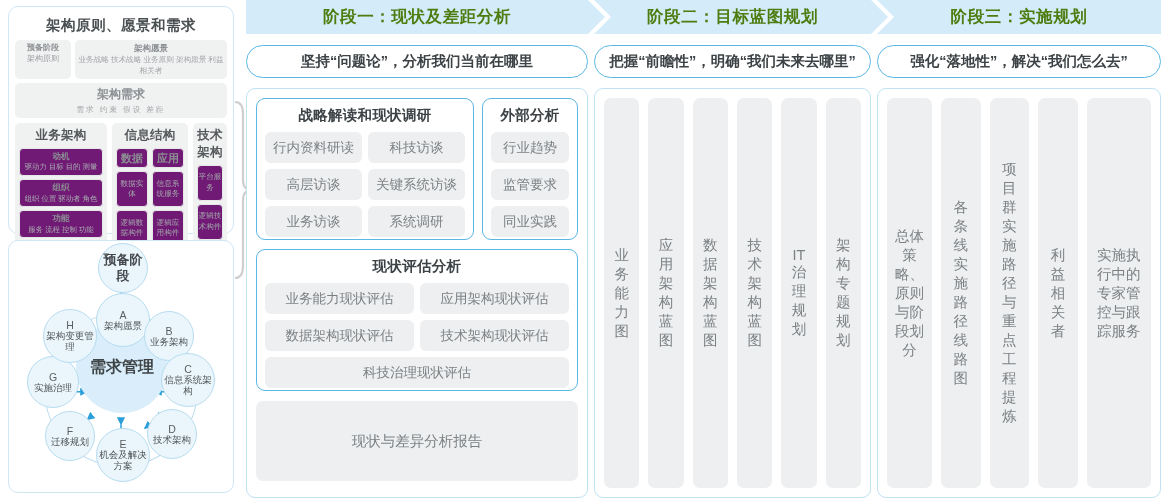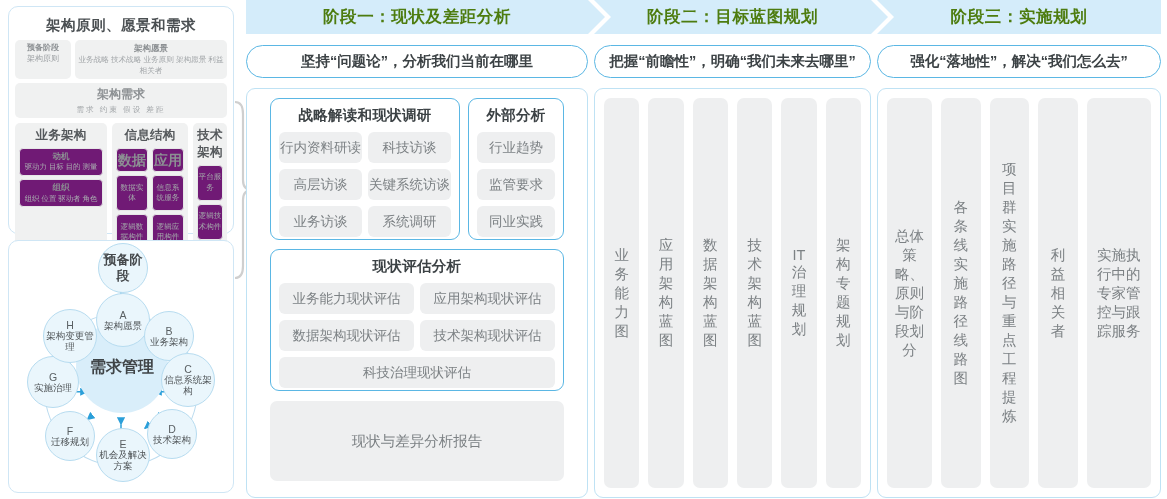--- a/index.html
+++ b/index.html
@@ -45,21 +45,21 @@
   .cell{
     background:#701a75;border:1px solid #e6e7e7;border-radius:4px;
     text-align:center;padding:2px 1px;margin-bottom:3px;
   }
   .cell .h{font-size:8.5px;font-weight:bold;color:#8c9093;line-height:1.4;}
   .cell .s{font-size:7.4px;color:#a9adb0;line-height:1.4;}
   .subcols{display:flex;gap:4px;}
   .subcol{flex:1;}
   .cell.sm{padding:2px 0;}
   .cell.sm .t{font-size:7.6px;color:#a3a7aa;line-height:1.35;}
-  .cell.sm .t.b{font-weight:bold;color:#8c9093;font-size:14px;}
+  .cell.sm .t.b{font-weight:bold;color:#8c9093;font-size:11px;}
   .cell.tall{min-height:30px;display:flex;align-items:center;justify-content:center;}
 
   .impl-row{display:flex;gap:5px;align-items:stretch;}
   .impl-label{
     width:40px;flex:none;display:flex;align-items:center;justify-content:center;
     font-size:12.5px;font-weight:bold;color:#55595c;line-height:1.25;text-align:center;
   }
   .impl-cell{
     flex:1;background:#f4f4f4;border:1px solid #e8e9e9;border-radius:5px;
     text-align:center;padding:3px 2px;
@@ -120,21 +120,21 @@
   }
   .subtitle{
     margin-top:11px;height:33px;border:1px solid #5bb7e4;border-radius:17px;
     display:flex;align-items:center;justify-content:center;
     font-size:14.5px;font-weight:bold;color:#3c4245;box-sizing:border-box;background:#fff;
   }
   .pbody{
     margin-top:10px;border:1px solid #bfe2f4;border-radius:9px;background:#fff;
     box-sizing:border-box;padding:9px;
   }
-  .ph1 .pbody{height:410px;padding:9px 23px 0;}
+  .ph1 .pbody{height:410px;padding:9px 9px 0;}
   .ph2 .pbody,.ph3 .pbody{height:410px;display:flex;gap:9px;}
 
   .card{
     border:1px solid #5bb7e4;border-radius:9px;box-sizing:border-box;
     padding:7px 8px 2px;background:#fff;
   }
   .card-h{
     text-align:center;font-size:14.5px;font-weight:bold;color:#3c4245;
     margin-bottom:7px;letter-spacing:.3px;
   }
@@ -198,20 +198,24 @@
 
         <div class="col biz">
           <div class="col-h">业务架构</div>
           <div class="cell">
             <div class="h">动机</div>
             <div class="s">驱动力 目标 目的 测量</div>
           </div>
           <div class="cell">
             <div class="h">组织</div>
             <div class="s">组织 位置 驱动者 角色</div>
+          </div>
+          <div class="cell">
+            <div class="h">功能</div>
+            <div class="s">服务 流程 控制 功能</div>
           </div>
         </div>
 
         <div class="col info">
           <div class="col-h">信息结构</div>
           <div class="subcols">
             <div class="subcol">
               <div class="cell sm">
                 <div class="t b">数据</div>
               </div>

